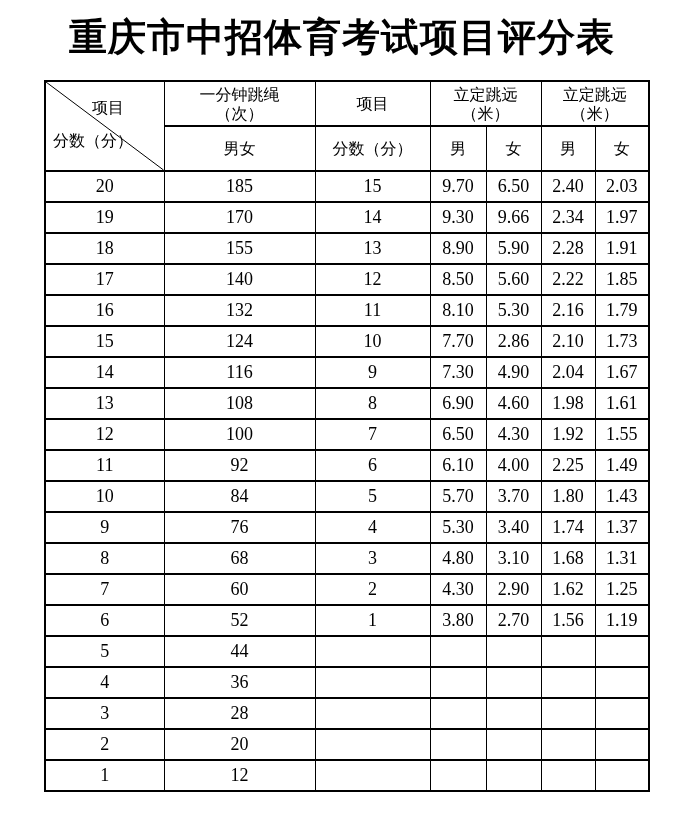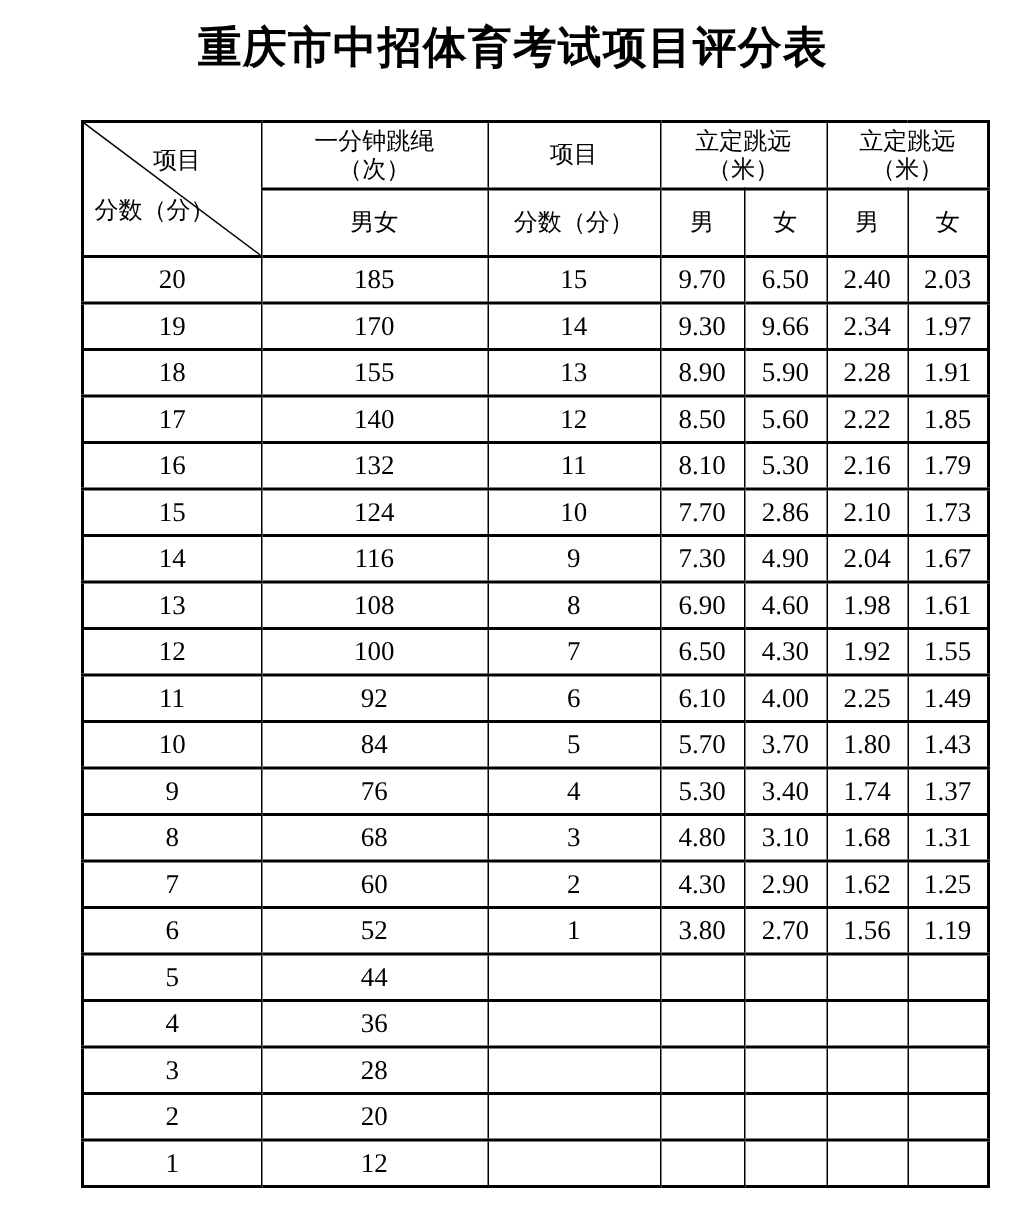--- a/index.html
+++ b/index.html
@@ -9,27 +9,27 @@
     font-family: "Liberation Serif", "DejaVu Serif", serif;
     color: #000000;
     overflow: hidden;
     position: relative;
   }
   .page-title {
     position: absolute;
     top: 12px; left: 0;
     width: 684px;
     text-align: center;
-    font-size: 29px;
+    font-size: 38px;
     font-weight: bold;
     letter-spacing: 1px;
   }
   table.scoring {
     position: absolute;
-    top: 80px; left: 54px;
+    top: 80px; left: 44px;
     width: 604px;
     border-collapse: collapse;
     table-layout: fixed;
     border: 2px solid #000;
   }
   table.scoring th, table.scoring td {
     border: 1px solid #000;
     border-top-width: 2px;
     border-bottom-width: 2px;
     text-align: center;

